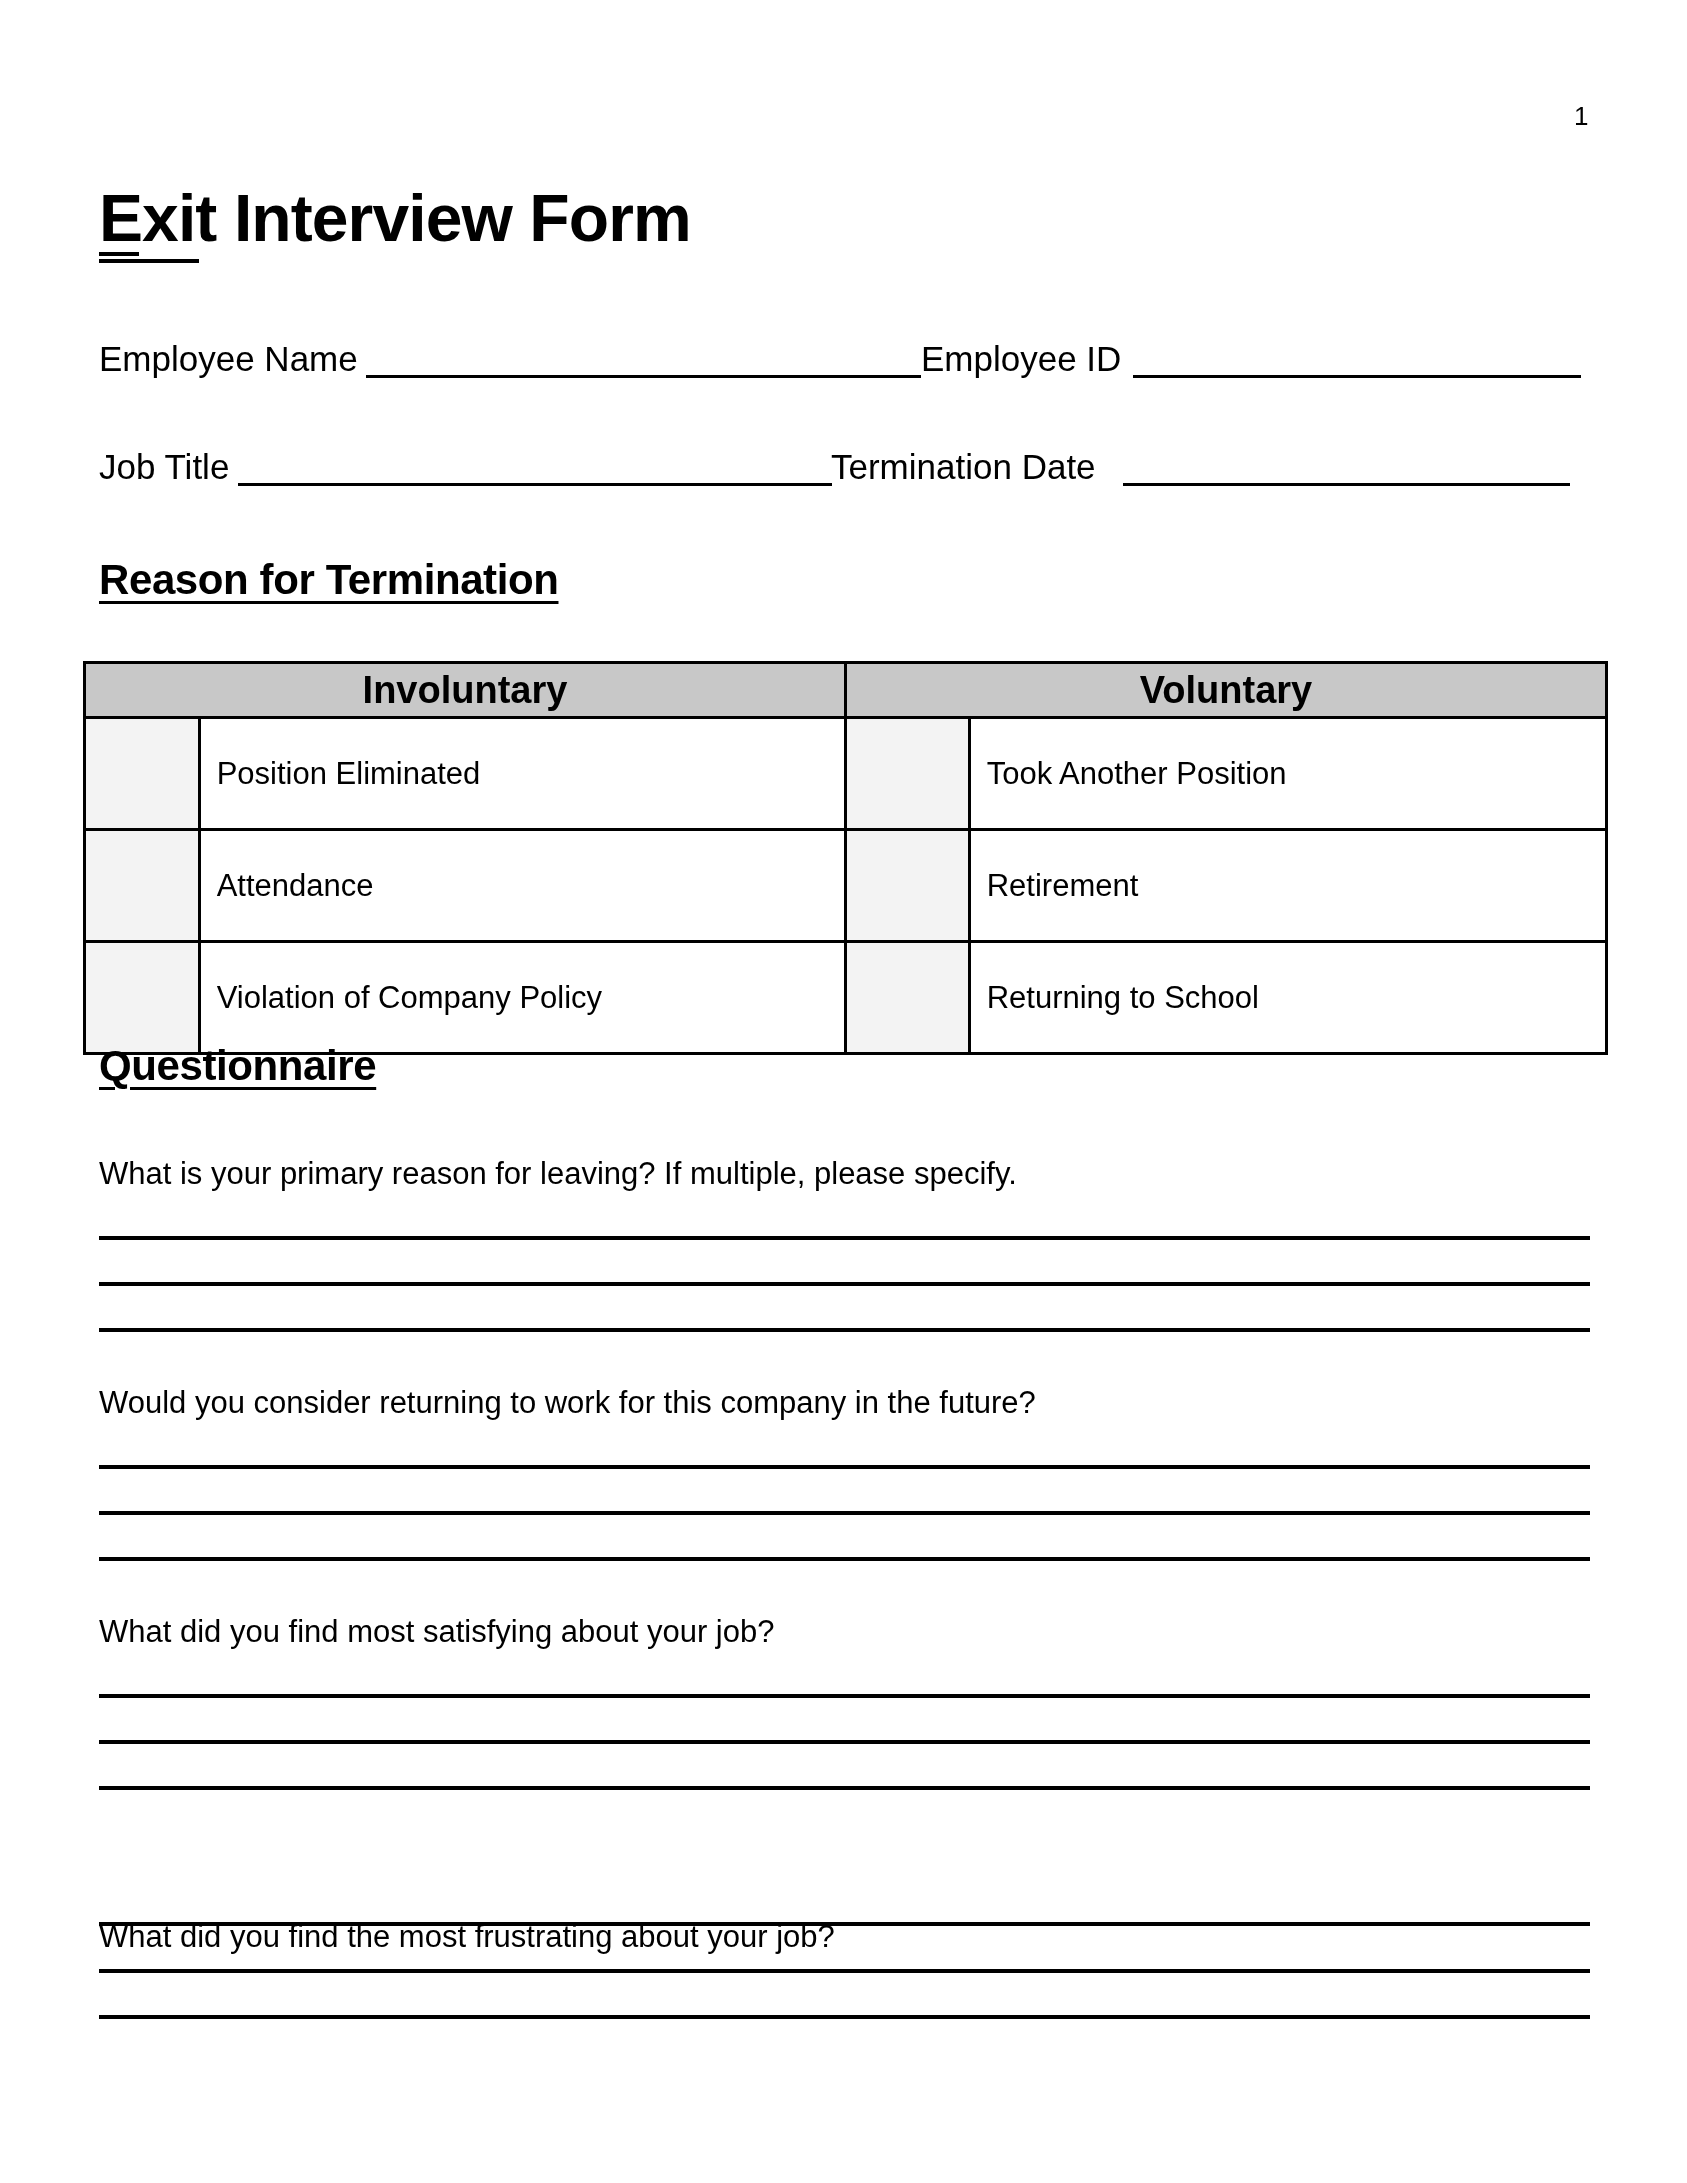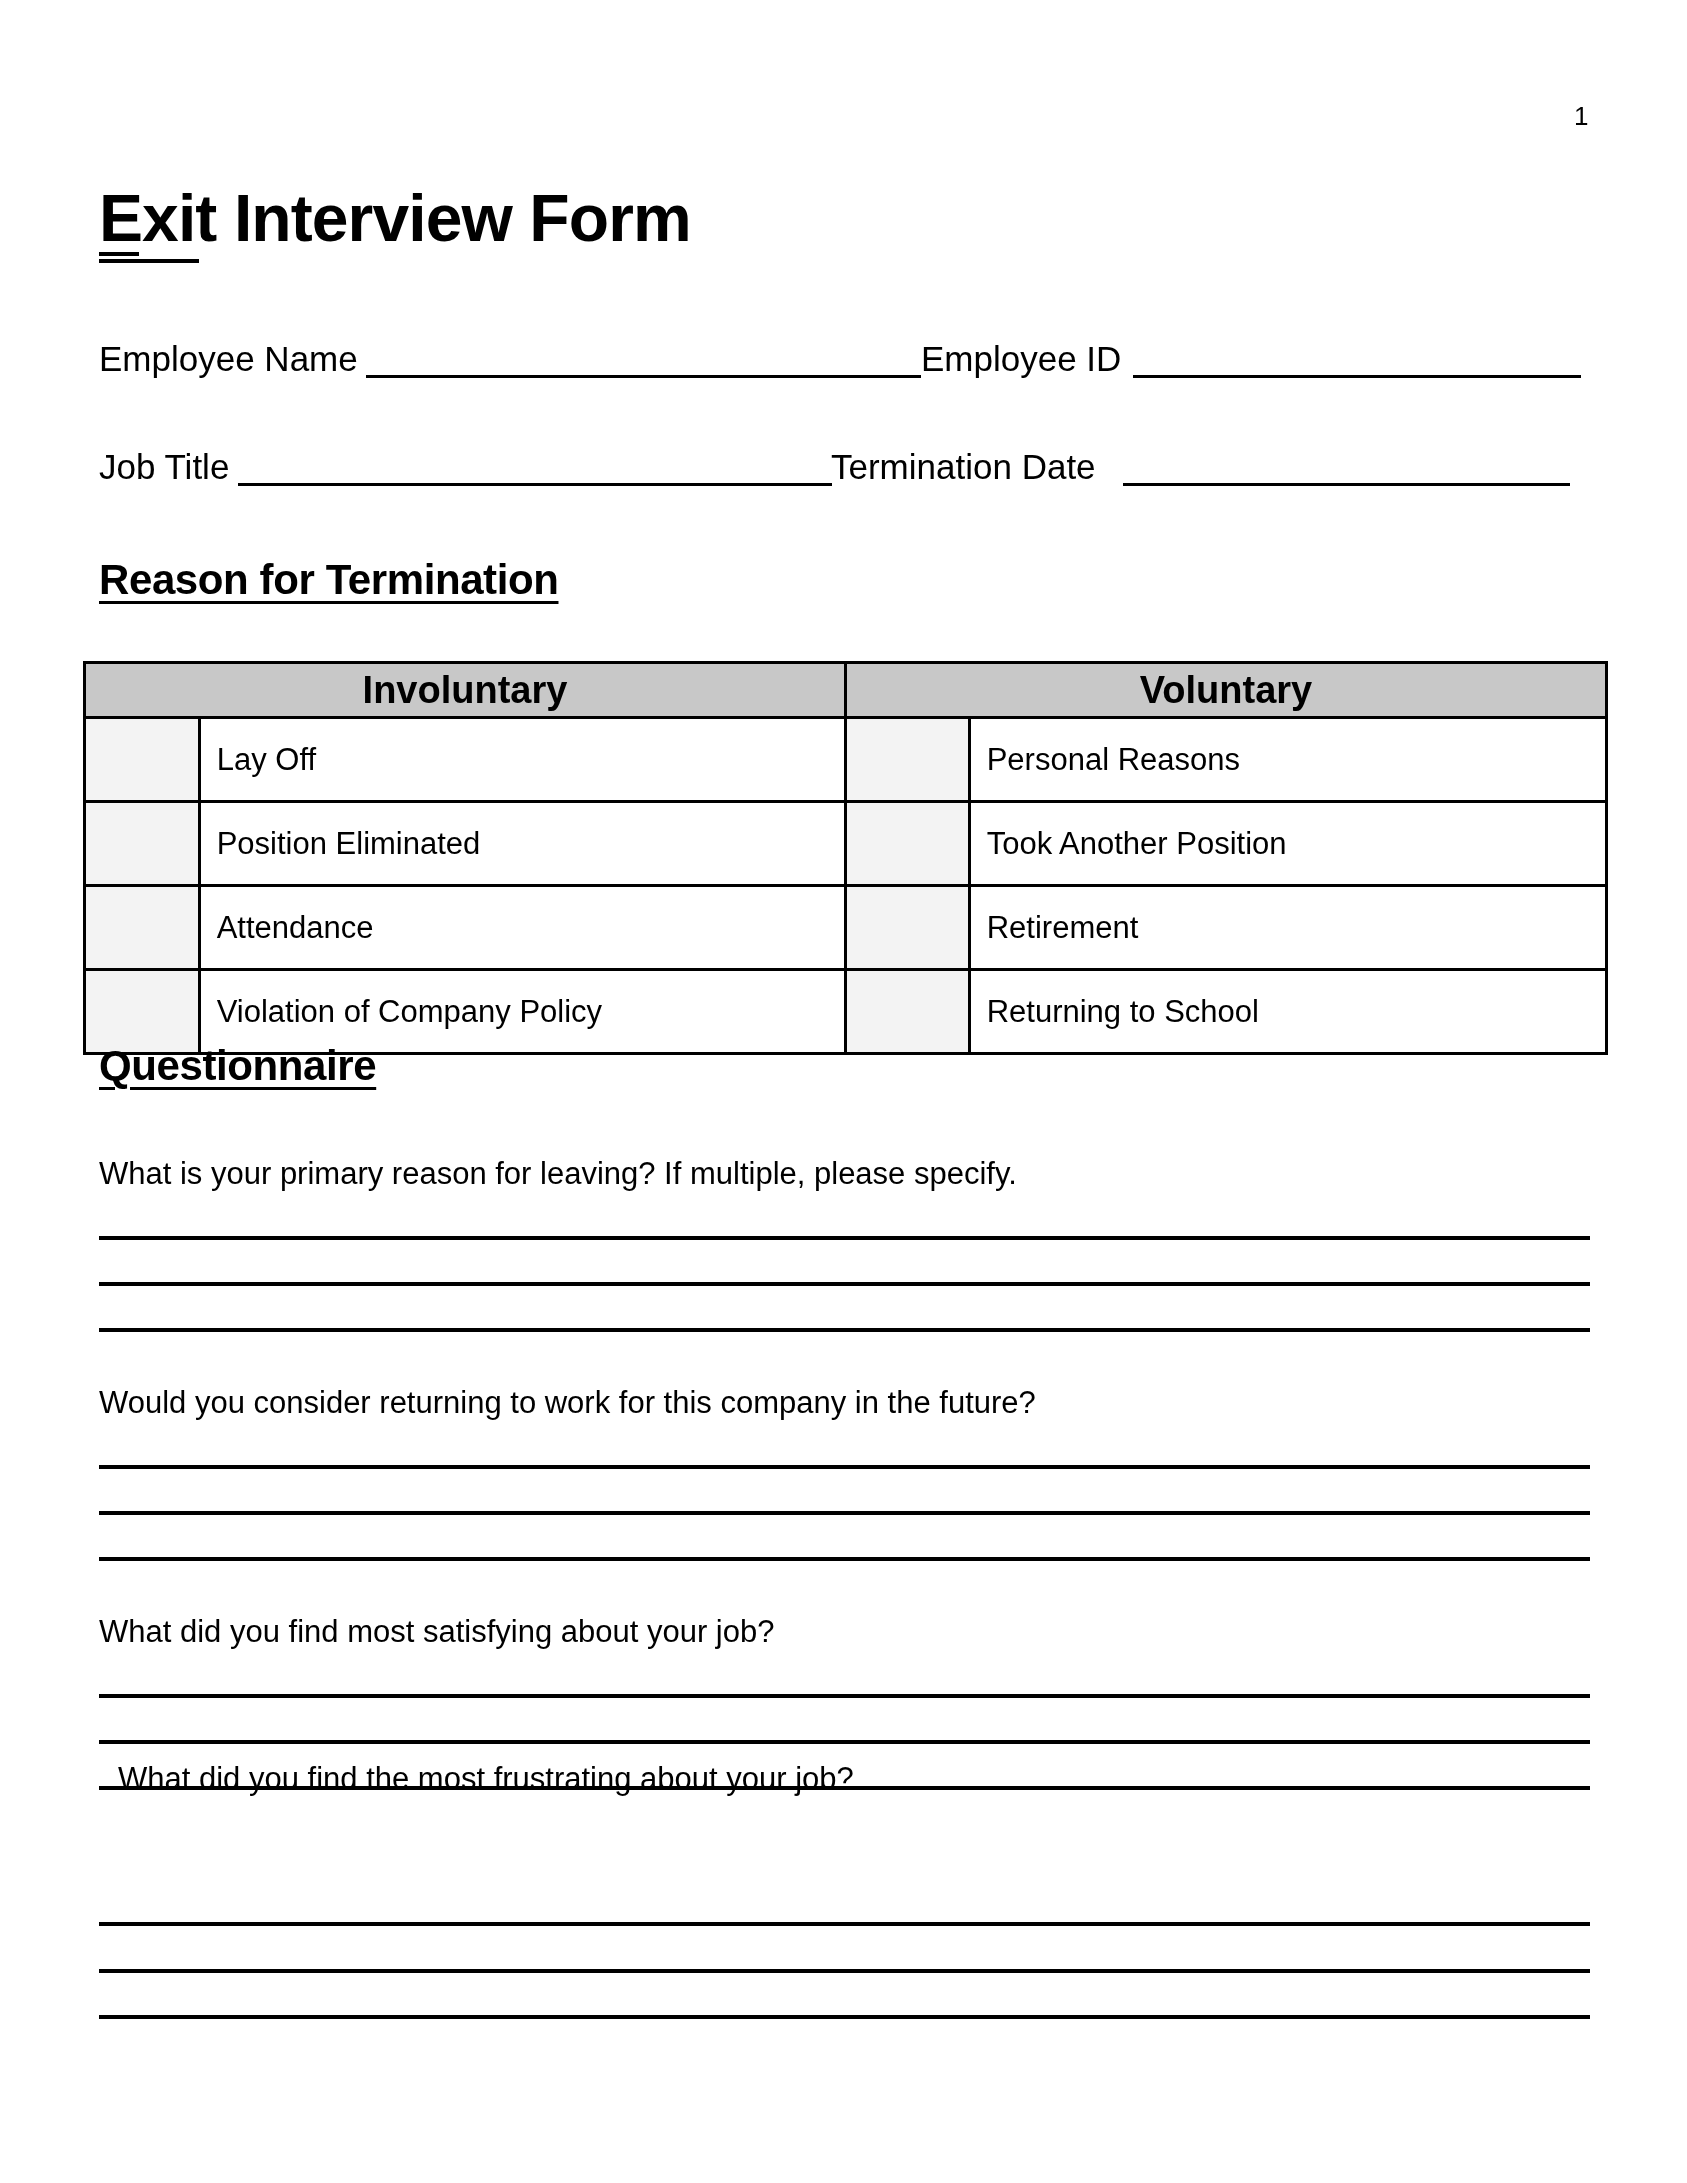--- a/index.html
+++ b/index.html
@@ -65,26 +65,20 @@
   </colgroup>
   <thead>
     <tr>
       <th colspan="2">Involuntary</th>
       <th colspan="2">Voluntary</th>
     </tr>
   </thead>
   <tbody id="reason-body">
       <tr>
         <td class="chk"></td>
-        <td class="lbl">Lay Off</td>
-        <td class="chk"></td>
-        <td class="lbl">Personal Reasons</td>
-      </tr>
-      <tr>
-        <td class="chk"></td>
         <td class="lbl">Position Eliminated</td>
         <td class="chk"></td>
         <td class="lbl">Took Another Position</td>
       </tr>
       <tr>
         <td class="chk"></td>
         <td class="lbl">Attendance</td>
         <td class="chk"></td>
         <td class="lbl">Retirement</td>
       </tr>
@@ -104,18 +98,18 @@
     <div class="abs answer-line" style="top: 1282px;"></div>
     <div class="abs answer-line" style="top: 1328px;"></div>
     <div class="abs question" style="left: 99px; top: 1387px;">Would you consider returning to work for this company in the future?</div>
     <div class="abs answer-line" style="top: 1465px;"></div>
     <div class="abs answer-line" style="top: 1511px;"></div>
     <div class="abs answer-line" style="top: 1557px;"></div>
     <div class="abs question" style="left: 99px; top: 1616px;">What did you find most satisfying about your job?</div>
     <div class="abs answer-line" style="top: 1694px;"></div>
     <div class="abs answer-line" style="top: 1740px;"></div>
     <div class="abs answer-line" style="top: 1786px;"></div>
-    <div class="abs question" style="left: 99px; top: 1763px; margin-left: 19px;">What did you find the most frustrating about your job?</div>
+    <div class="abs question" style="left: 99px; top: 1921px;">What did you find the most frustrating about your job?</div>
     <div class="abs answer-line" style="top: 1922px;"></div>
     <div class="abs answer-line" style="top: 1969px;"></div>
     <div class="abs answer-line" style="top: 2015px;"></div>
   </div>
 
 
 </body></html>

